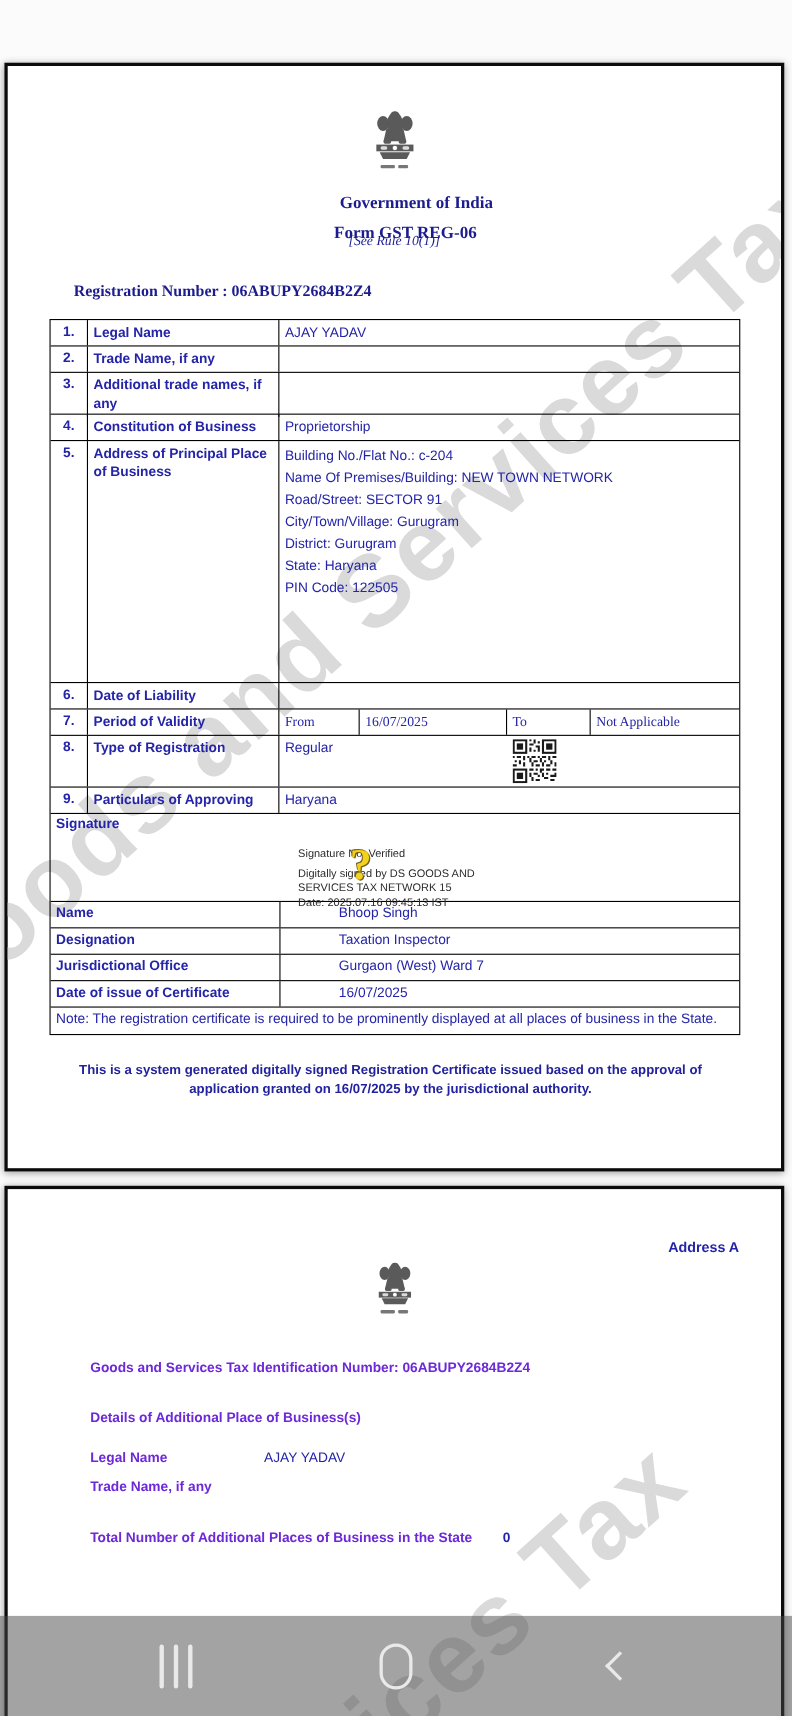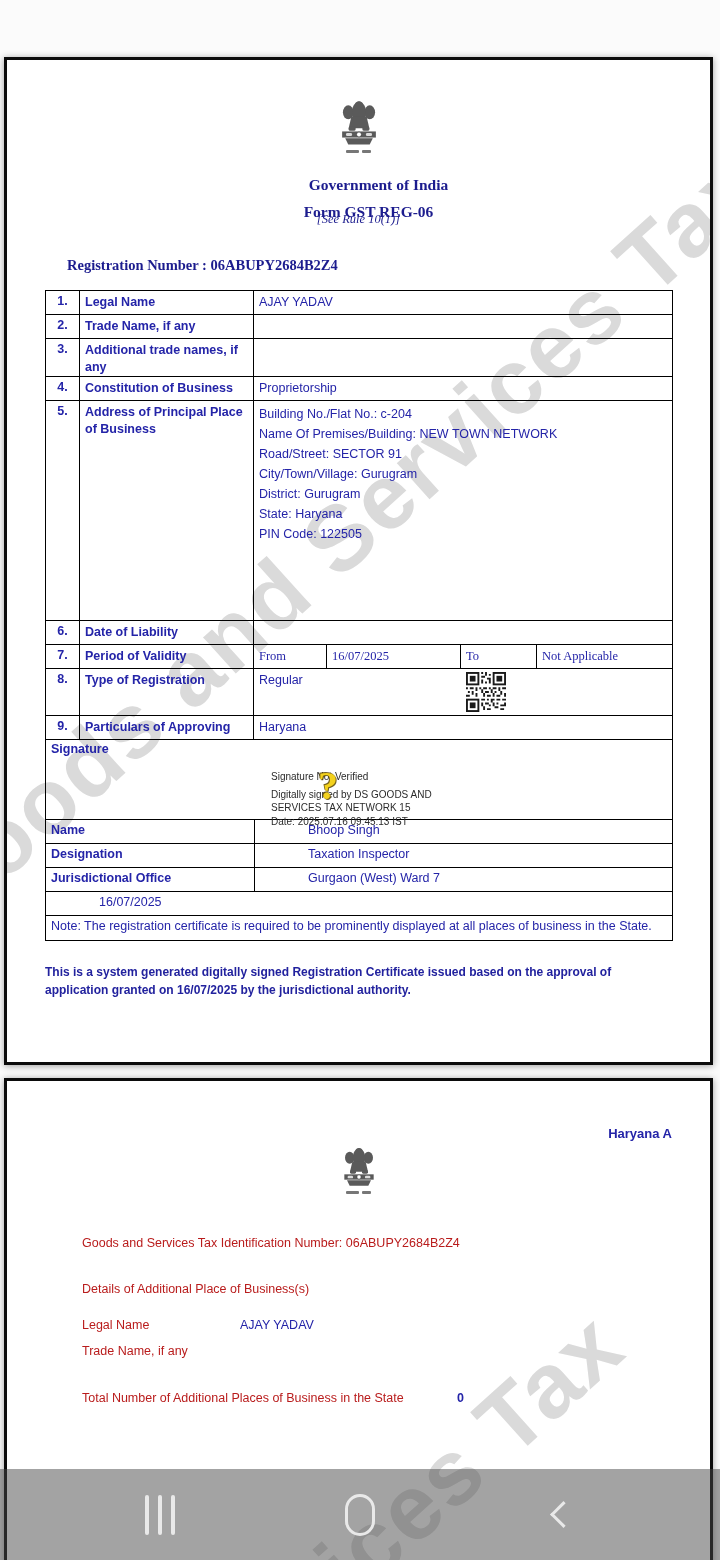--- a/index.html
+++ b/index.html
@@ -57,25 +57,25 @@
   .qmark { position:absolute; left:272px; top:22px; font-size:40px; font-weight:bold;
            font-family:"Liberation Serif", serif; color:#f3d11d; z-index:2;
            text-shadow:0 0 1px #7a6000, 1px 1px 0 rgba(90,70,0,.85), -1px -1px 0 rgba(90,70,0,.85); }
 
   .irow { display:grid; grid-template-columns:209px 1fr; border-bottom:1px solid #000; height:24px; }
   .ilab { border-right:1px solid #000; font-weight:bold; padding:3px 5px; }
   .ival { padding:3px 5px;margin-left:48px; }
   .noterow { height:24px; padding:3px 5px; }
 
   .footer { position:absolute; left:38px; top:903px; width:620px; font-weight:bold;
-            font-size:12px; color:#22229e; line-height:1.5; z-index:1; }
+            font-size:12px; color:#22229e; line-height:1.5; z-index:1;text-align:center; }
 
   .annex { position:absolute; top:45px; right:38px; font-weight:bold; font-size:13px;
            color:#2424a8; z-index:1; }
-  .p2line { position:absolute; left:75px; font-weight:normal; font-size:12.5px; color:#b91c1c; z-index:1; }
+  .p2line { position:absolute; left:75px; font-weight:bold; font-size:12.5px; color:#6d28d9; z-index:1; }
   .gstin { top:155px; } .details { top:201px; } .lname { top:237px; }
   .tname { top:263px; } .total { top:310px; }
   .lvalue { position:absolute; left:233px; top:237px; font-size:12.5px; color:#2424a8; z-index:1; }
   .tvalue { position:absolute; left:450px; top:310px; font-size:12.5px; font-weight:bold; color:#2424a8; z-index:1; }
 
   .navbar { position:absolute; left:0; top:1469px; width:720px; height:91px;
             background:rgba(72,72,72,.5); z-index:10; }
   .nav-btn { position:absolute; top:0; height:91px; width:80px; display:flex;
              align-items:center; justify-content:center; cursor:pointer; }
   .btn-recents { left:120px; } .btn-home { left:320px; } .btn-back { left:520px; }
@@ -220,32 +220,33 @@
     </div>
     <div class="irow">
       <div class="ilab">Designation</div>
       <div class="ival">Taxation Inspector</div>
     </div>
     <div class="irow">
       <div class="ilab">Jurisdictional Office</div>
       <div class="ival">Gurgaon (West) Ward 7</div>
     </div>
     <div class="irow">
+      <div class="ilab">Date of issue of Certificate</div>
       <div class="ival">16/07/2025</div>
     </div>
     <div class="noterow">Note: The registration certificate is required to be prominently displayed at all places of business in the State.</div>
   </div>
 
   <div class="footer">This is a system generated digitally signed Registration Certificate issued based on the approval of application granted on 16/07/2025 by the jurisdictional authority.</div>
 </div>
 
 <div class="page page2">
   <div class="watermark wm2">Goods and Services Tax</div>
 
-  <div class="annex">Haryana A</div>
+  <div class="annex">Address A</div>
 
   <div class="emblem emblem2">
     <svg width="40" height="44" viewBox="0 0 60 64">
       <g fill="#5a5a5a">
         <ellipse cx="16" cy="18" rx="7" ry="9"></ellipse>
         <ellipse cx="44" cy="18" rx="7" ry="9"></ellipse>
         <circle cx="30" cy="9" r="5.5"></circle>
         <path d="M30 4 C38 6 40.5 14 38.5 25 L21.5 25 C19.5 14 22 6 30 4 Z"></path>
         <path d="M20 24 h20 l3.5 15 h-27 z"></path>
         <rect x="16.5" y="37" width="9" height="5" rx="2"></rect>

